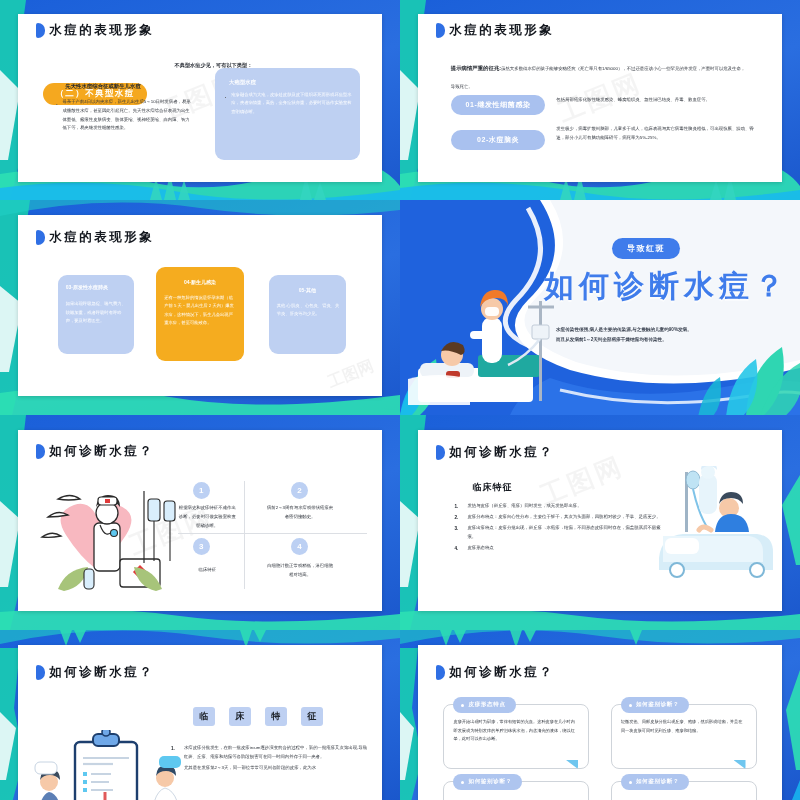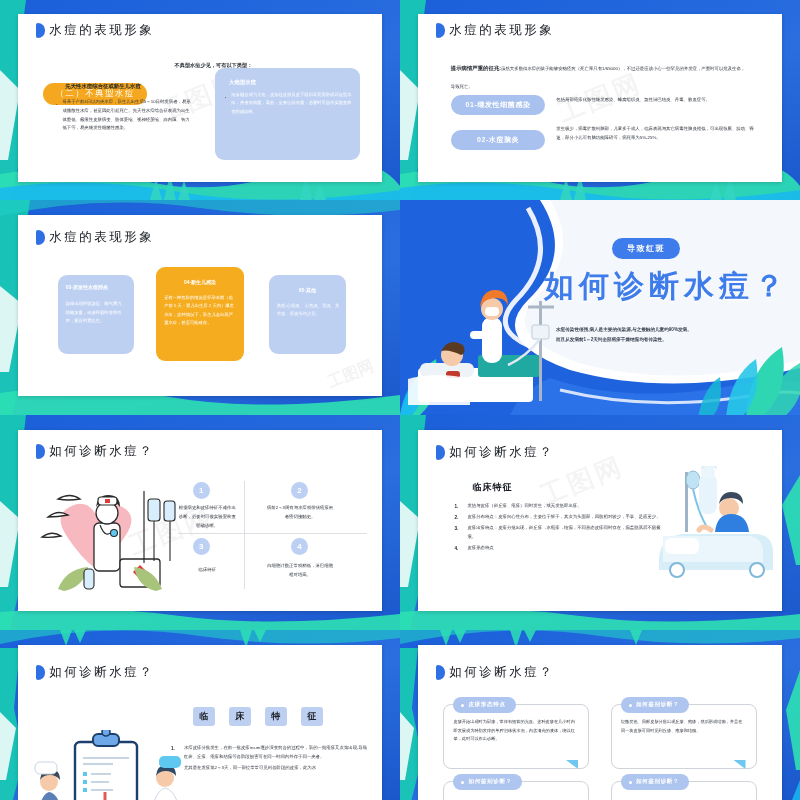--- a/index.html
+++ b/index.html
@@ -49,28 +49,28 @@
   .wm2 { position:absolute; right:2%; bottom:6%; transform:rotate(-22deg);
     font-size:16px; font-weight:bold; color:rgba(0,0,0,.05); white-space:nowrap; }
 
   
   .stitle { position:absolute; display:flex; align-items:center; gap:4px; }
   .stitle .bar {
     width:9px; height:15px; background:#2f6fe4;
     border-radius:2px 7px 7px 2px;
   }
   .stitle .txt {
-    font-size:12.5px; font-weight:normal; color:#14181f;
+    font-size:12.5px; font-weight:bold; color:#14181f;
     letter-spacing:2.5px; white-space:nowrap;
   }
 
   
   .pill-orange {
     background:#f5a81f; color:#fff; border-radius:20px;
-    font-size:8.5px; font-weight:normal; letter-spacing:1.4px;
+    font-size:8.5px; font-weight:bold; letter-spacing:1.4px;
     padding:5px 12px; display:inline-block; white-space:nowrap;margin-top:27px;
   }
   .pill-blue {
     background:#a9c1ef; color:#fff; border-radius:20px;
     font-size:7px; font-weight:bold; letter-spacing:.6px;
     padding:5px 0; text-align:center; white-space:nowrap;
   }
   .bluebox { background:#bed0f2; border-radius:9px; }
   .orangebox { background:#f5ac1f; border-radius:9px; }
 

